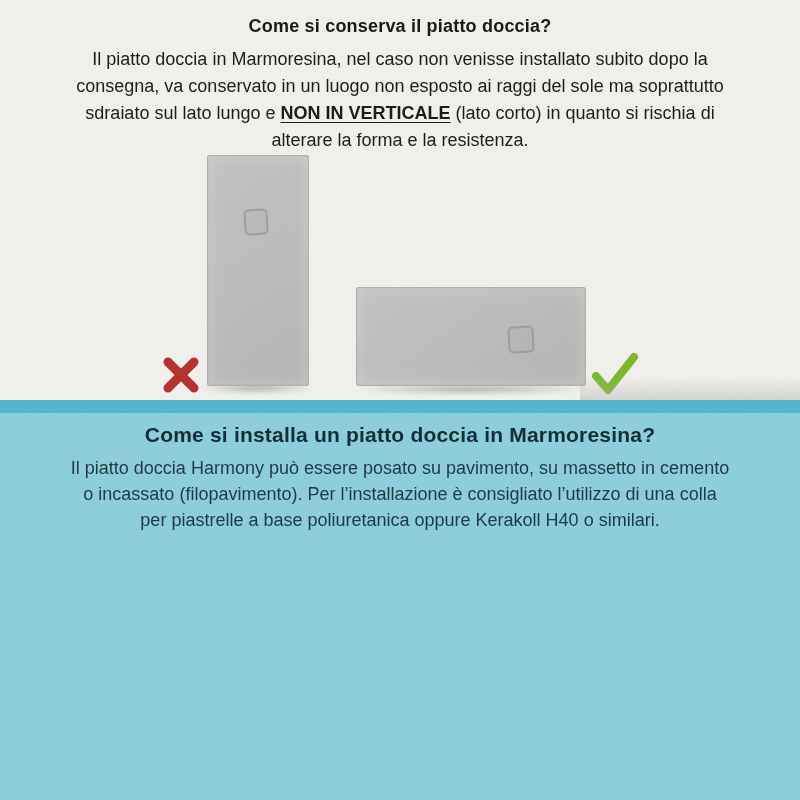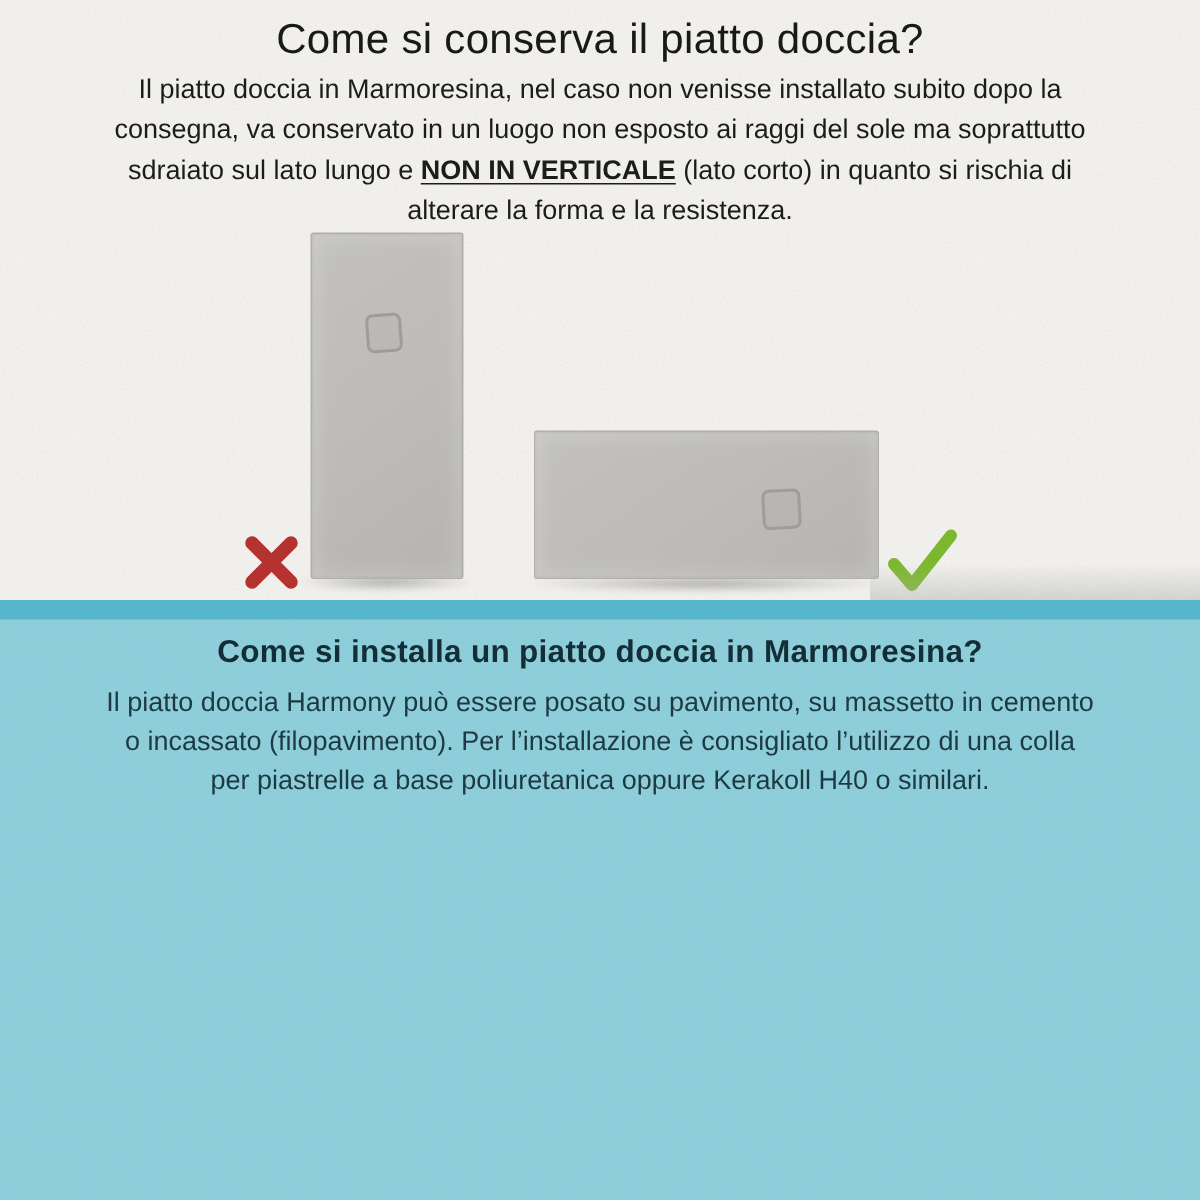--- a/index.html
+++ b/index.html
@@ -11,21 +11,21 @@
   .page{position:relative;width:800px;height:800px;}
 
   
   .section-storage{
     position:relative;width:800px;height:400px;
     background:#f6f5f2;overflow:hidden;
   }
   .texture{position:absolute;inset:0;pointer-events:none;}
   .s1-title{
     position:relative;margin:0;padding-top:13px;
-    text-align:center;font-size:28px;font-weight:400;
+    text-align:center;font-size:18px;font-weight:700;
     color:#191918;letter-spacing:0.2px;line-height:26px;
   }
   .s1-para{margin-top:7px;}
   .para-line{
     text-align:center;white-space:nowrap;
     font-size:18px;line-height:27px;color:#1d1d1c;
   }
   .para-line b{font-weight:700;text-decoration:underline;text-underline-offset:3px;}
 
   .tray{

